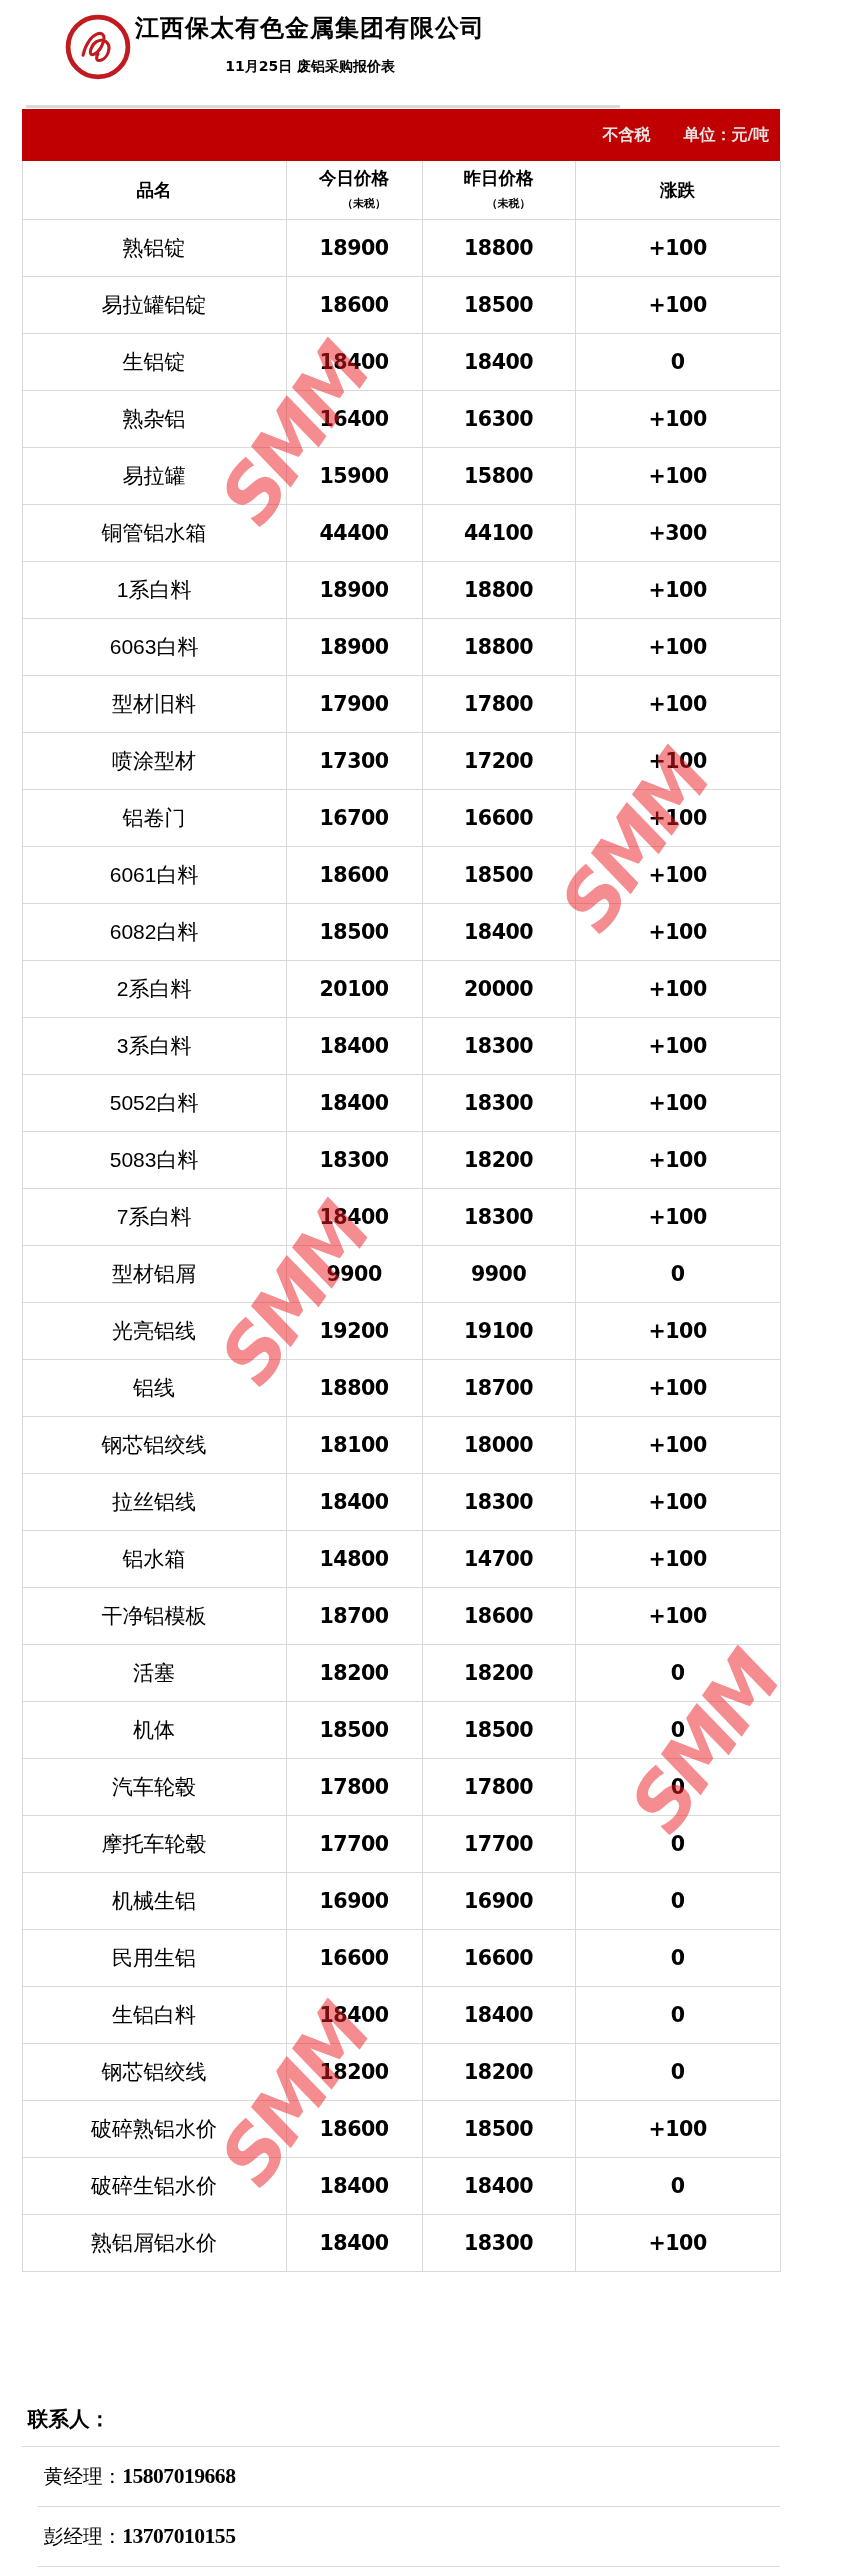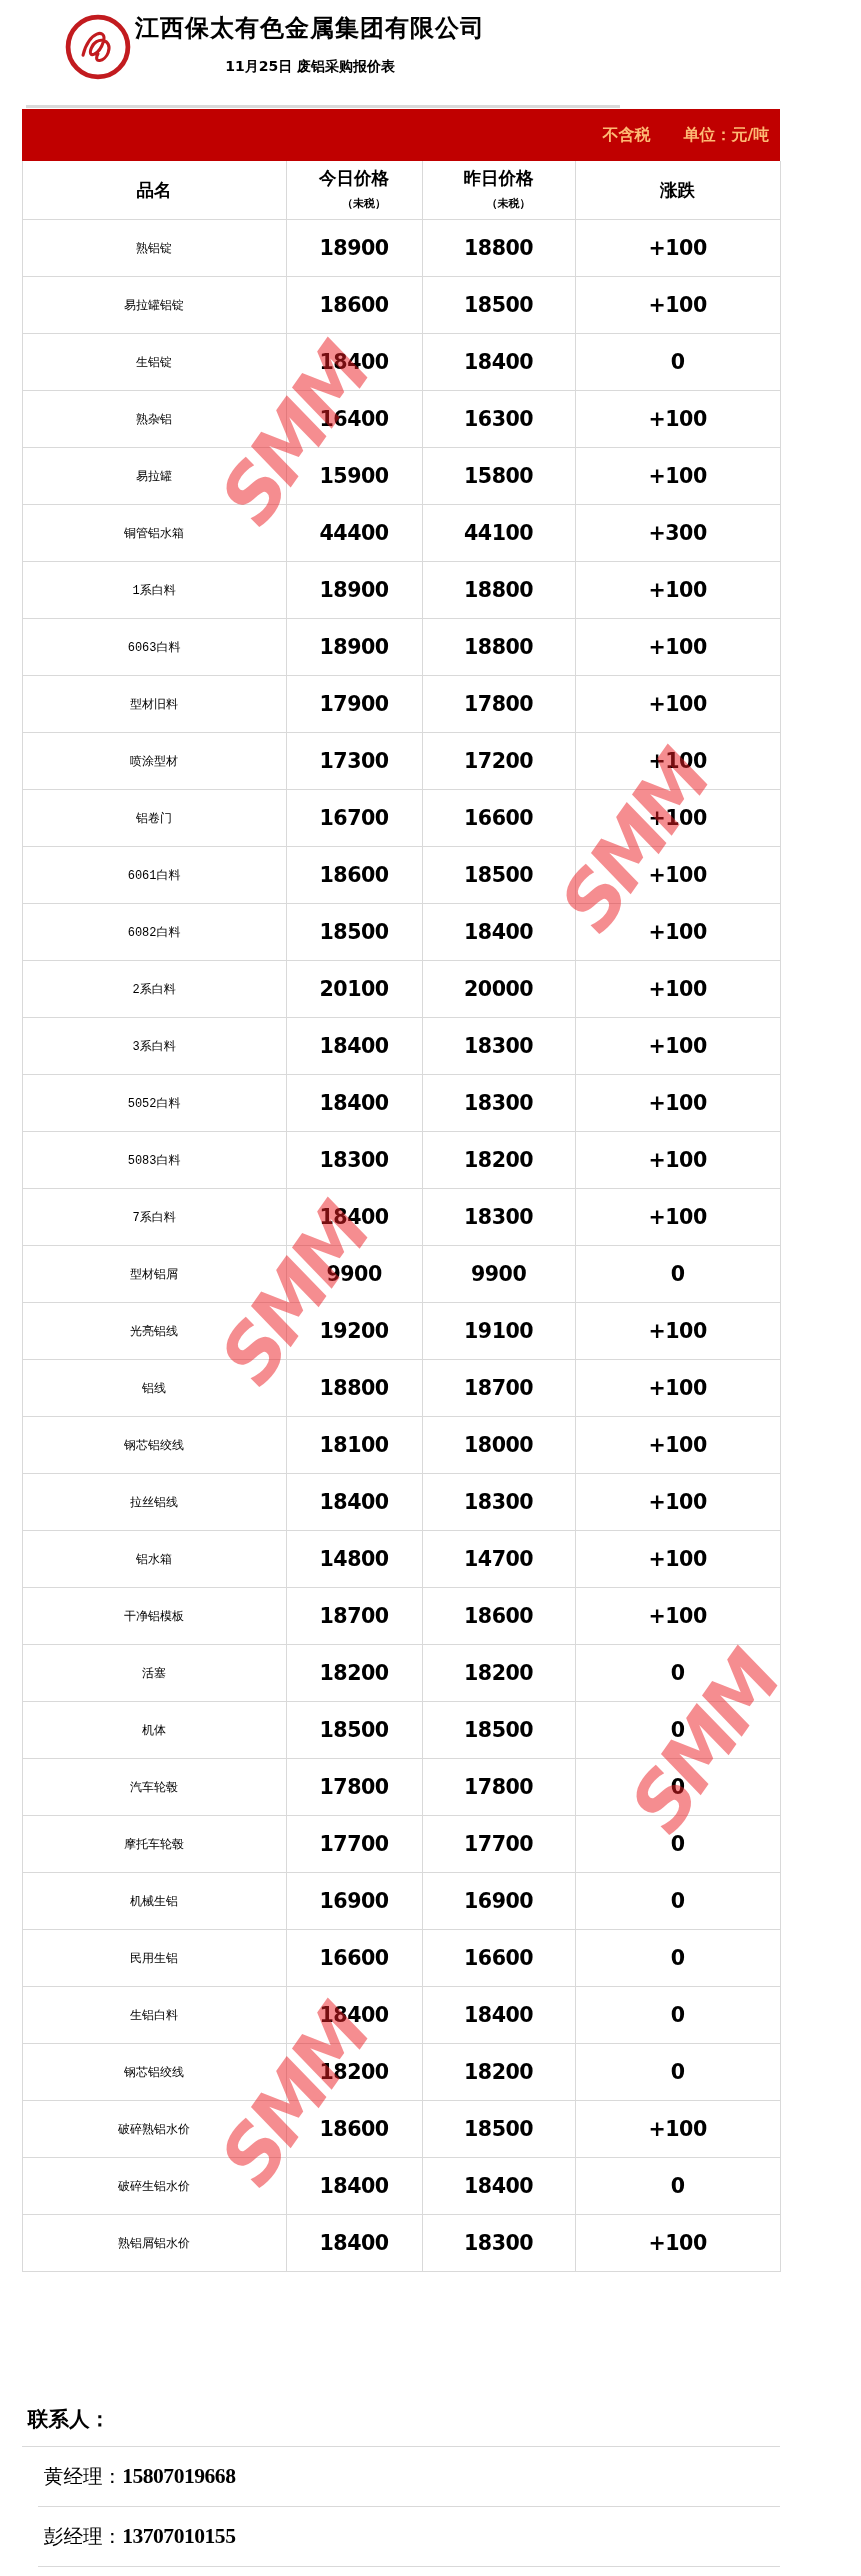--- a/index.html
+++ b/index.html
@@ -8,31 +8,31 @@
 
   
   .logo{position:absolute;left:64px;top:13.4px;width:68px;height:68px;}
   .company{position:absolute;left:21.6px;top:12.4px;width:577px;text-align:center;
            font-size:24px;font-weight:900;letter-spacing:1px;}
   .subtitle{position:absolute;left:21.6px;top:58px;width:577px;text-align:center;
             font-size:14px;font-weight:600;}
   .grey-rule{position:absolute;left:26px;top:105px;width:594px;height:3.1px;background:#d9d9d9;}
   .red-banner{position:absolute;left:21.6px;top:109px;width:758px;height:52px;background:#c00000;
               display:flex;align-items:center;justify-content:flex-end;padding-right:10.3px;box-sizing:border-box;}
-  .red-banner span{color:#fdba74;font-size:16px;font-weight:800;}
+  .red-banner span{color:#e5e5e5;font-size:16px;font-weight:800;}
   .red-banner .gap{margin-left:33px;text-align:right;}
 
   
   table.price{position:absolute;left:21.6px;top:161px;width:758px;border-collapse:collapse;table-layout:fixed;}
   table.price th,table.price td{border:1.5px solid #d9d9d9;text-align:center;vertical-align:middle;
         overflow:hidden;background:#fff;}
   table.price thead th{border-top:none;height:56px;font-size:17.5px;font-weight:800;line-height:1.3;}
   table.price thead .sub{font-size:11px;margin-left:20px;}
   table.price td{height:54px;}
-  td.pname{font-family:Liberation Mono, monospace;font-size:12px;}
+  td.pname{font-family:Liberation Sans, sans-serif;font-size:21px;}
   td.num{font-size:20.6px;font-weight:800;letter-spacing:-0.5px;}
   td.up{color:#000000;}
   td.flat{color:#000;}
 
   
   .wm{position:absolute;font-style:italic;font-weight:900;font-size:77px;line-height:1;
       letter-spacing:-5.2px;color:rgba(235,28,33,0.5);transform:rotate(-55deg);pointer-events:none;z-index:5;}
 
   
   .contacts{position:absolute;left:21.6px;top:2392px;width:758px;}

